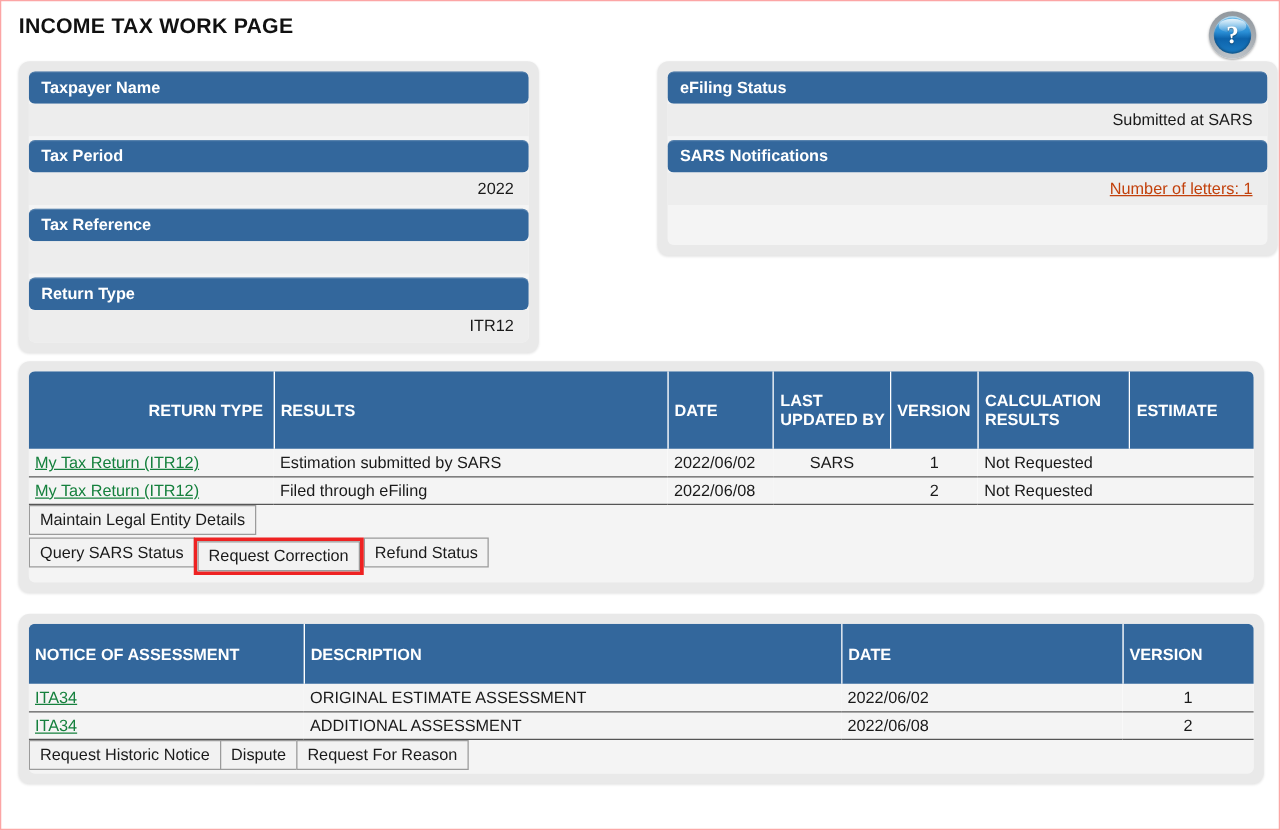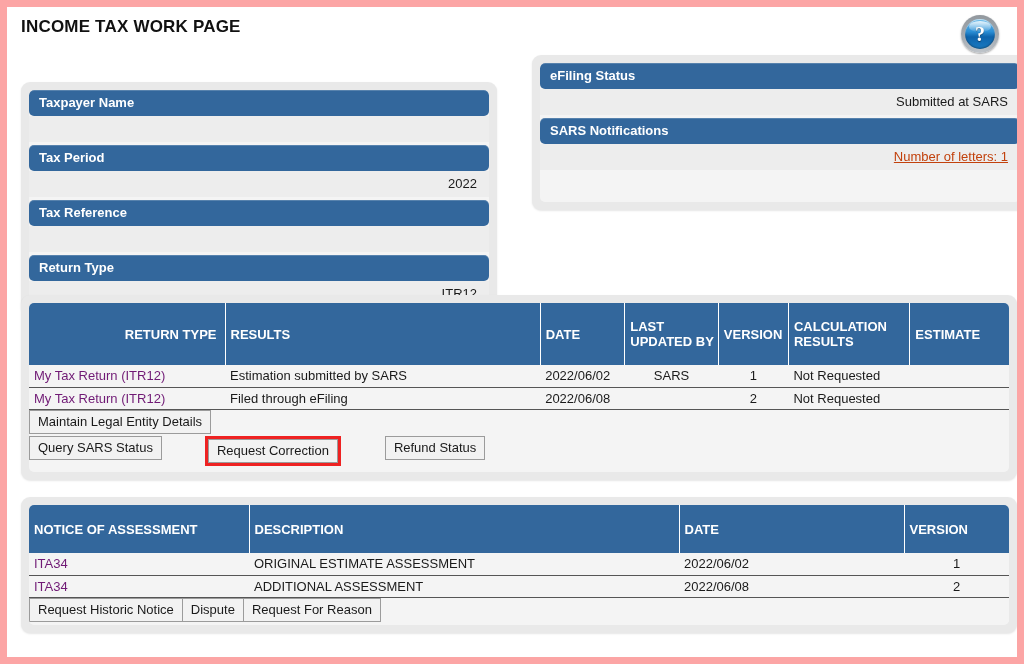--- a/index.html
+++ b/index.html
@@ -13,21 +13,21 @@
     color: #1a1a1a;
     -webkit-font-smoothing: antialiased;
   }
 
   .page {
     position: relative;
     width: 1024px;
     height: 664px;
     box-sizing: border-box;
     background: #ffffff;
-    border: 7px solid #fca5a5;
+    border: 1px solid #fca5a5;
     overflow: hidden;
   }
 
   
   .page-title {
     position: absolute;
     left: 14px;
     top: 10px;
     font-size: 17px;
     font-weight: bold;
@@ -94,21 +94,21 @@
     left: 8px;
     right: 8px;
     top: 8px;
     bottom: 8px;
     background: #f4f4f4;
     border-radius: 5px;
     overflow: hidden;
   }
 
   
-  .summary-card-left  { left: 14px;  top: 48px; width: 476px; height: 233px; margin-top: 27px; }
+  .summary-card-left  { left: 14px;  top: 48px; width: 416px; height: 233px; }
   .summary-card-right { left: 514px; top: 48px; width: 496px; height: 155px; margin-left: 11px; }
 
   .sect-head {
     background: #33679c;
     color: #ffffff;
     font-size: 13px;
     font-weight: bold;
     padding: 5px 10px 6px 10px;
     border-radius: 5px;
     box-sizing: border-box;
@@ -174,21 +174,22 @@
     white-space: nowrap;
     overflow: hidden;
     text-overflow: ellipsis;
     box-sizing: border-box;
     height: 22px;
   }
   table.grid tbody td.c { text-align: center; }
   table.grid tbody tr:first-child td { border-top: none; }
 
   .cell-link {
-    color: #701a75;
+    text-decoration: underline;
+    color: #15803d;
     cursor: pointer;
   }
 
   
   .returns-head-row th { height: 62px; }
   .notice-head-row th  { height: 48px; }
 
   
   .btn-row {
     background: #f4f4f4;
@@ -215,21 +216,21 @@
   .btn-wrap-highlight {
     border: 3px solid #ee2222;
     display: inline-block;
     line-height: 0;
     margin-left: -1px;
     position: relative;
     z-index: 3;
   }
   .btn-wrap-highlight .btn { margin-left: 0; }
 
-  .btn-row.row-gap { margin-top: 2px; gap: 44px; }
+  .btn-row.row-gap { margin-top: 2px; }
 </style>
 </head>
 <body>
 
 <div class="page">
 
   <div class="page-title">INCOME TAX WORK PAGE</div>
 
   <div class="help-icon">
     <div class="inner">

